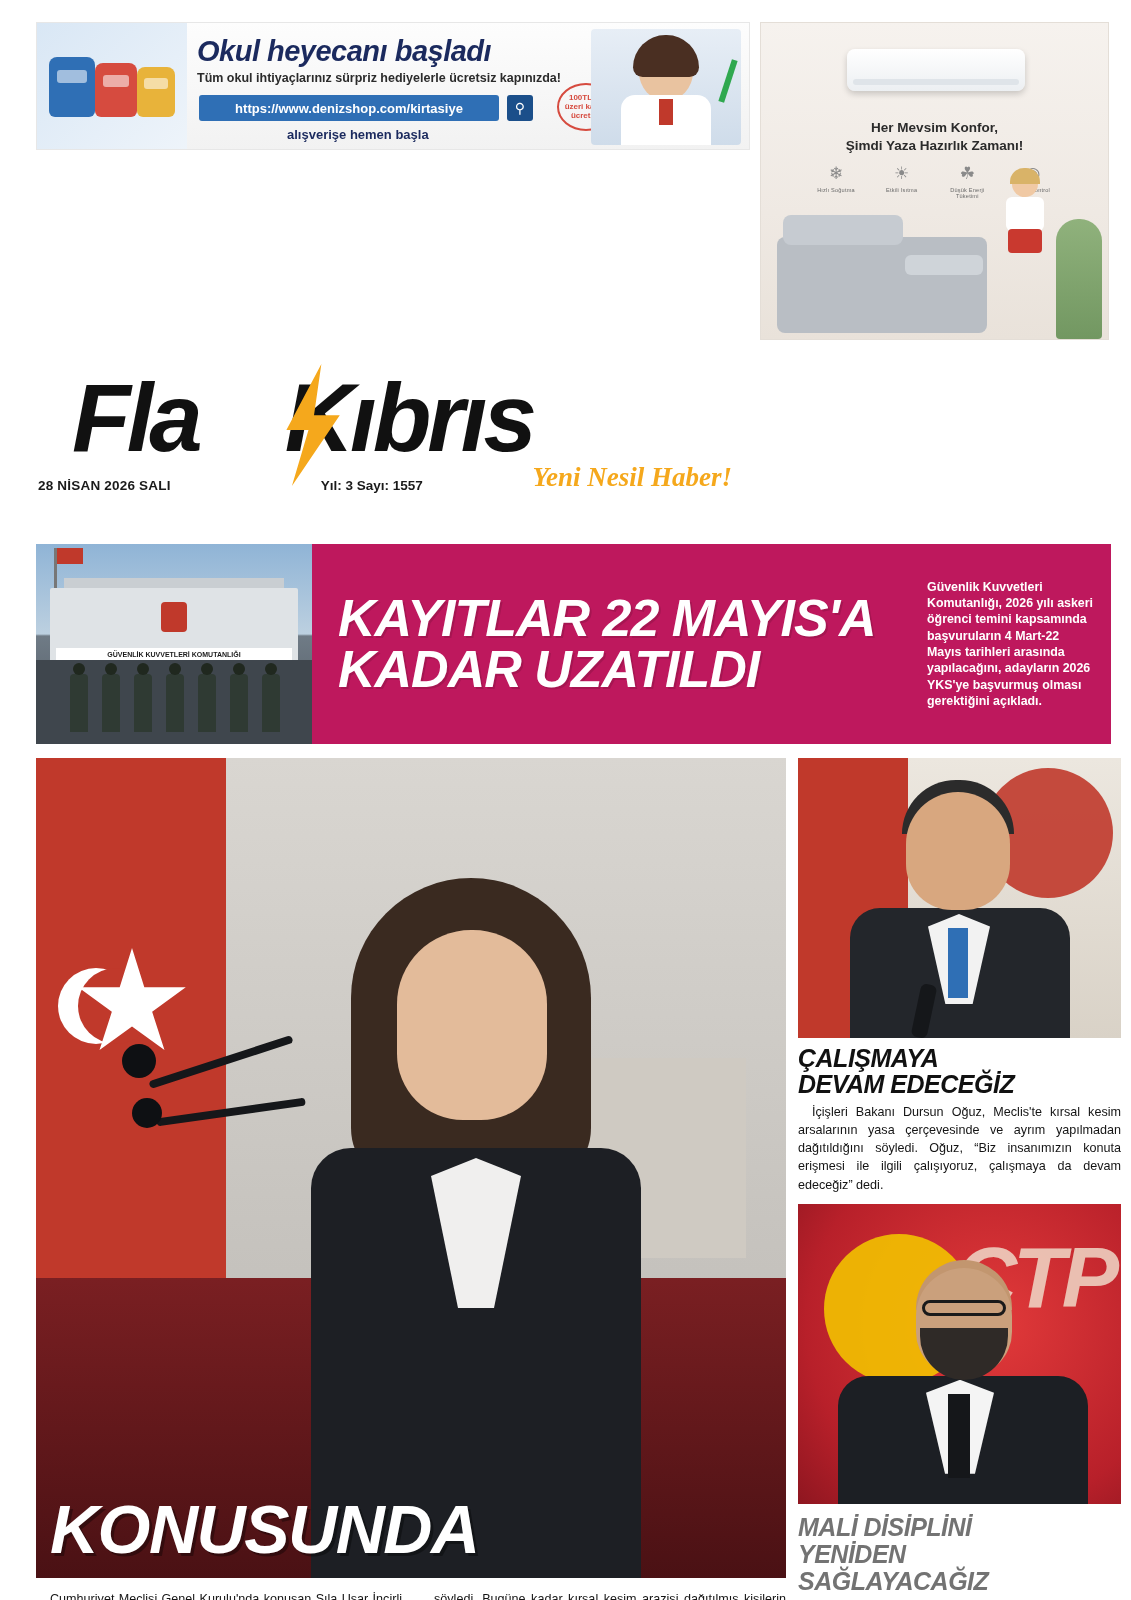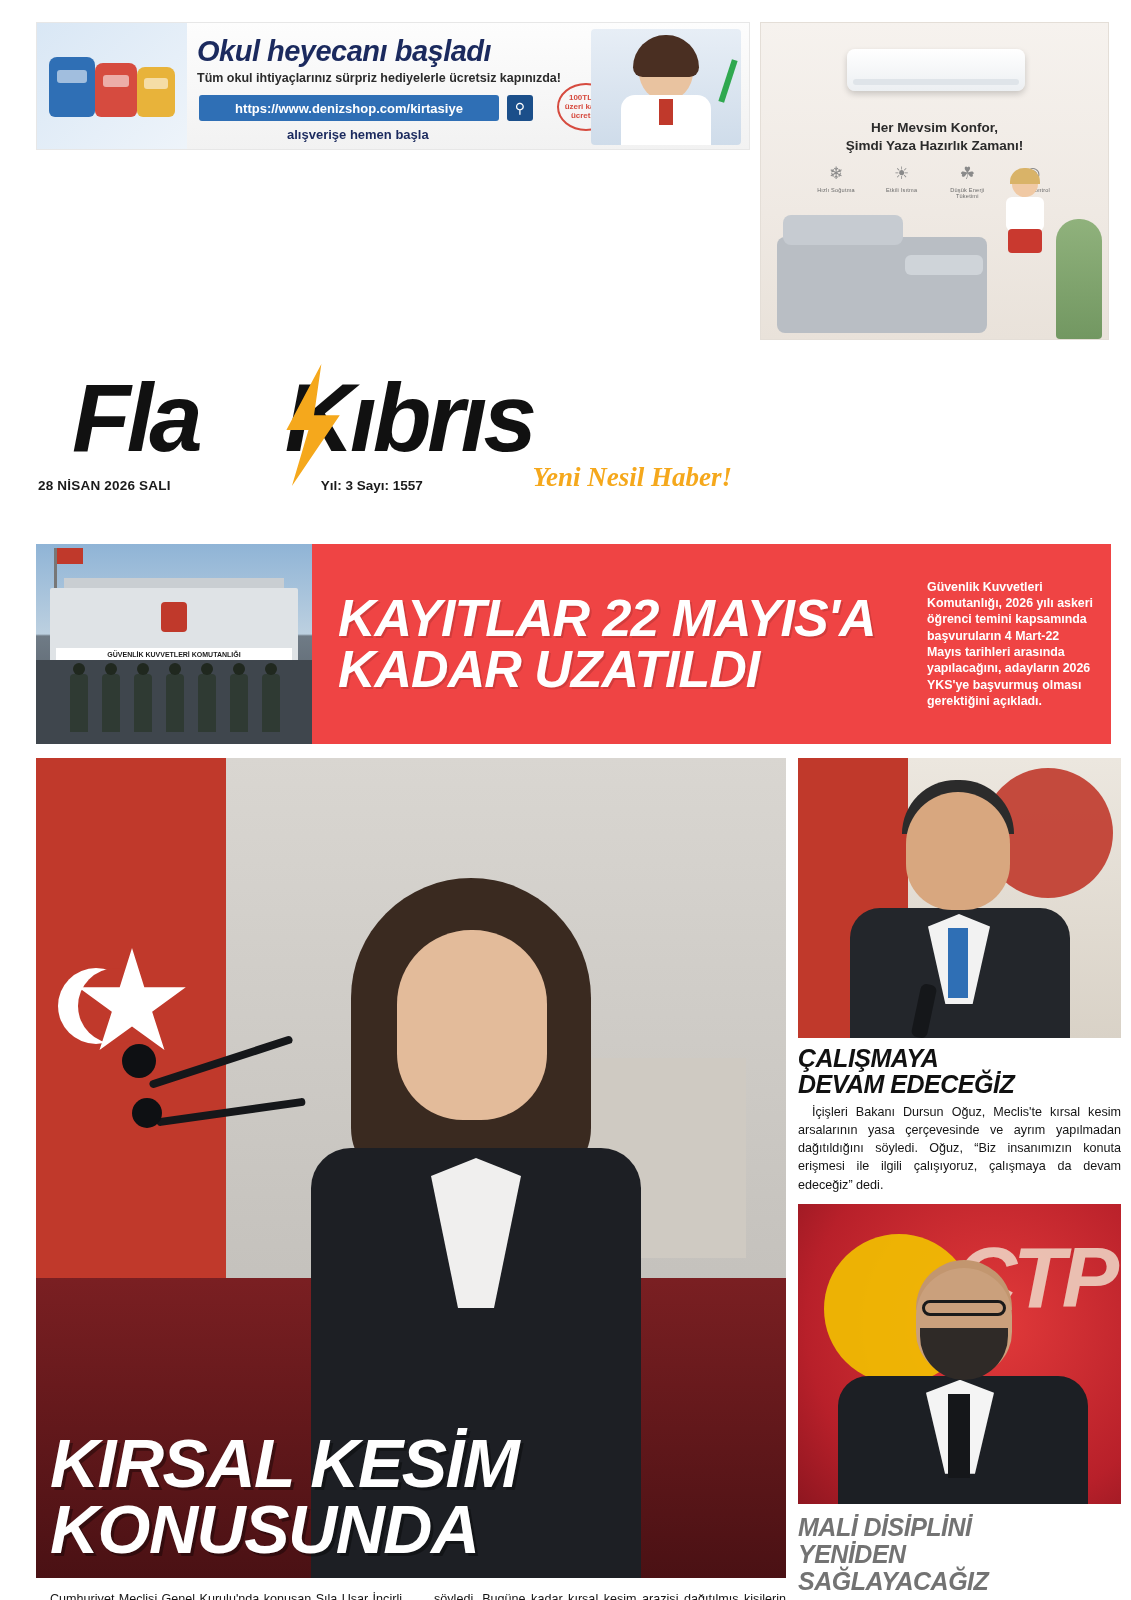--- a/index.html
+++ b/index.html
@@ -135,21 +135,21 @@
   .rs-photo .bld { position:absolute; left:14px; top:44px; right:14px; height:92px; background:#dfe3e6; border-radius:2px;}
   .rs-photo .bld2{ position:absolute; left:28px; top:34px; right:28px; height:16px; background:#c9ced2;}
   .rs-photo .crest{ position:absolute; left:50%; transform:translateX(-50%); top:58px; width:26px; height:30px; background:#c0392b; border-radius:4px;}
   .rs-photo .sign{ position:absolute; left:20px; top:104px; right:20px; height:14px; background:#fff; font-size:7px; color:#1a1a1a; text-align:center; line-height:14px; font-weight:700;}
   .rs-photo .flag{ position:absolute; left:18px; top:4px; width:3px; height:54px; background:#777;}
   .rs-photo .flagc{ position:absolute; left:21px; top:4px; width:26px; height:16px; background:#c0392b;}
   .rs-photo .ground{ position:absolute; left:0; right:0; bottom:0; height:84px; background:#3f464d;}
   .soldier{ position:absolute; bottom:12px; width:18px; height:58px; background:#2f3a33; border-radius:4px 4px 0 0;}
   .soldier::before{ content:""; position:absolute; left:3px; top:-11px; width:12px; height:12px; background:#20281f; border-radius:50%;}
   .rs-red {
-    flex: 1; background: #ef4444; position: relative; color: #fff;
+    flex: 1; background: #be185d; position: relative; color: #fff;
     display: flex; align-items: center;
   }
   .rs-head {
     font-size: 52px; font-weight: 800; font-style: italic; line-height: .99;
     letter-spacing: -1px; padding: 0 14px 0 26px; flex: 1;
     text-shadow: 2px 2px 0 rgba(0,0,0,.12);
   }
   .rs-side {
     width: 190px; padding: 12px 14px 12px 6px; font-size: 12.4px;
     line-height: 1.32; font-weight: 600; color: #fff; text-align: left;
@@ -350,21 +350,21 @@
           <div class="lp-hair"></div>
           <div class="lp-face"></div>
           <div class="lp-body"></div>
           <div class="lp-shirt"></div>
         </div>
         <div class="lp-mic1"></div>
         <div class="lp-mic2"></div>
         <div class="lp-micball"></div>
         <div class="lp-micball2"></div>
         <div class="lead-title">
-          <span>KIRSAL KESİM</span><br>
+          <br>
           <span>KONUSUNDA</span><br>
         </div>
       </div>
 
       <div class="lead-body">
         <div class="c">
           <p>Cumhuriyet Meclisi Genel Kurulu'nda konuşan Sıla Usar İncirli kırsal kesim arsası dağıtılması konusunda adaletli olunmasının önemine vurgu yaparak, “İnsanların adalet duygusunu daha fazla yaralamayın” dedi.</p>
 
         </div>
         <div class="c">

